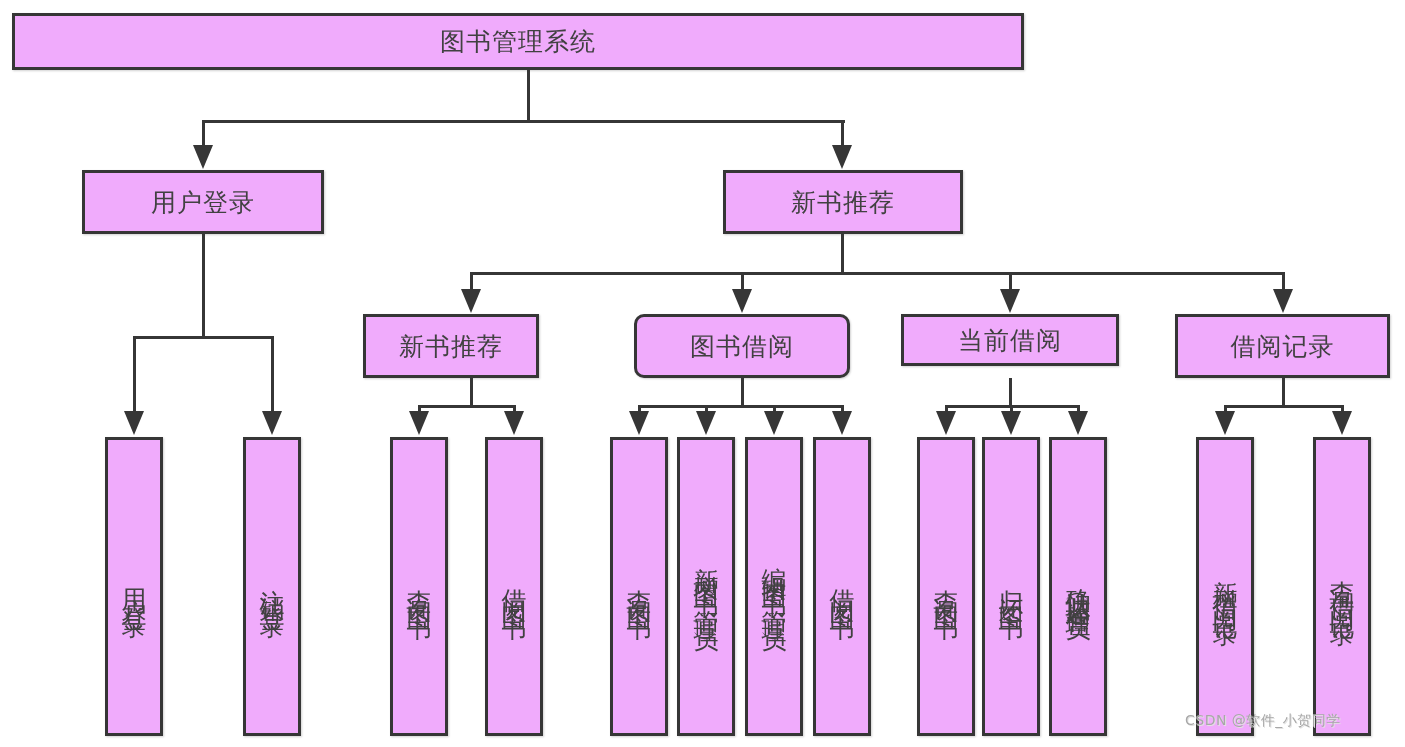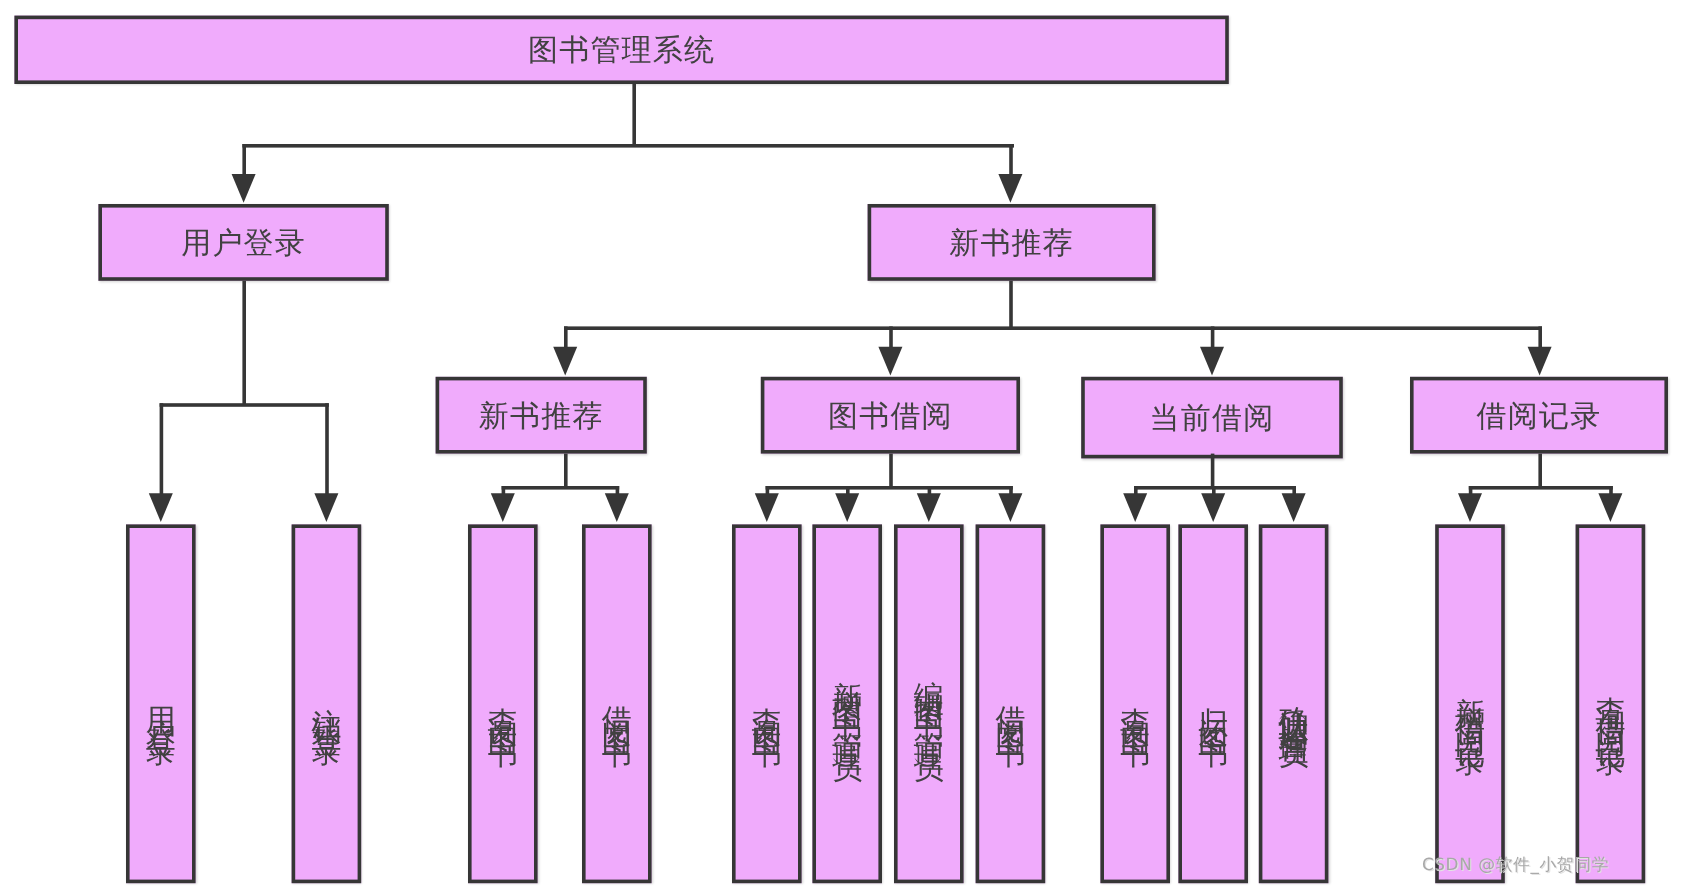--- a/index.html
+++ b/index.html
@@ -71,24 +71,24 @@
   <div class="vl" style="left:741px;  top:272px; height:20px;"></div>
   <div class="arr" style="left:732px;  top:289px;"></div>
   <div class="vl" style="left:1009px; top:272px; height:20px;"></div>
   <div class="arr" style="left:1000px; top:289px;"></div>
   <div class="vl" style="left:1282px; top:272px; height:20px;"></div>
   <div class="arr" style="left:1273px; top:289px;"></div>
 
   <div class="box" style="left:363px; top:314px; width:176px; height:64px;">
     <span>新书推荐</span>
   </div>
-  <div class="box" style="left:634px; top:314px; width:216px; height:64px;">
+  <div class="box" style="left:634px; top:314px; width:216px; height:64px;border-radius:10px;">
     <span>图书借阅</span>
   </div>
-  <div class="box" style="left:901px; top:314px; width:218px; height:68px;">
+  <div class="box" style="left:901px; top:314px; width:218px; height:52px;">
     <span>当前借阅</span>
   </div>
   <div class="box" style="left:1175px; top:314px; width:215px; height:64px;">
     <span>借阅记录</span>
   </div>
 
   <div class="vl" style="left:470px;  top:378px; height:29px;"></div>
   <div class="vl" style="left:741px;  top:378px; height:29px;"></div>
   <div class="vl" style="left:1009px; top:378px; height:29px;"></div>
   <div class="vl" style="left:1282px; top:378px; height:29px;"></div>

